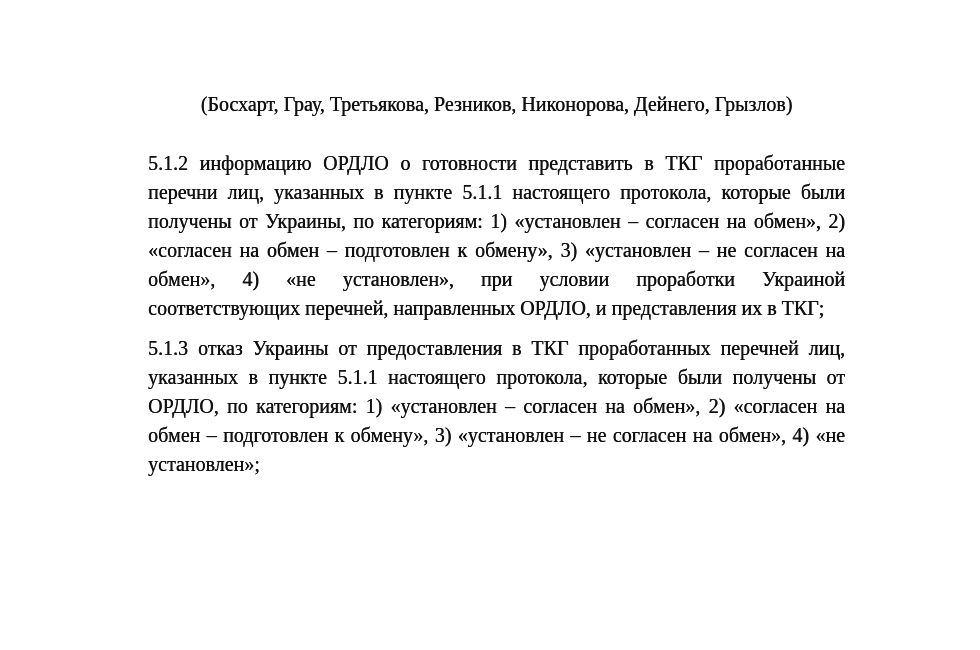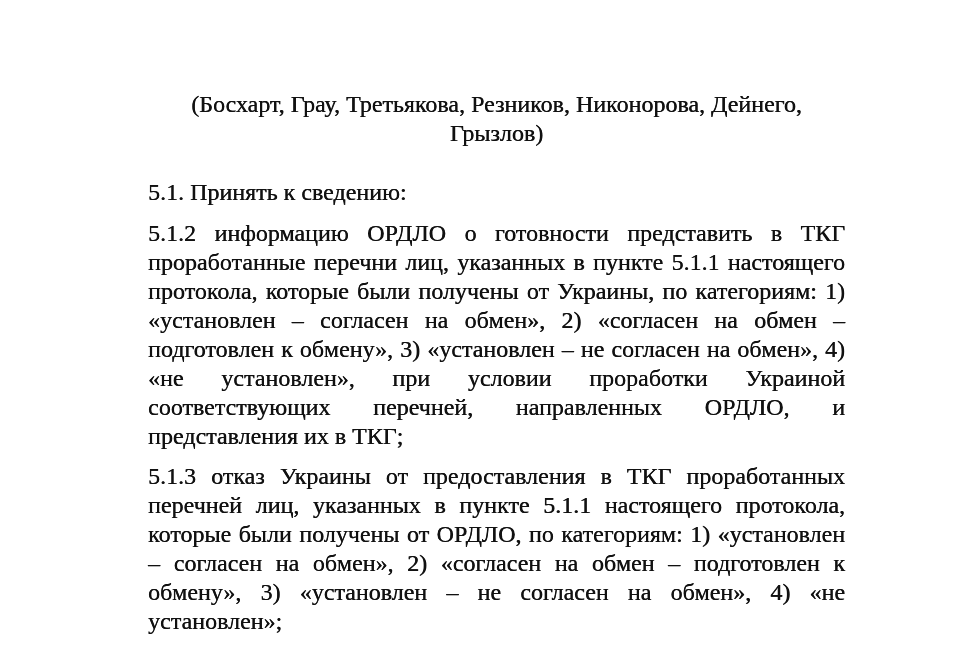--- a/index.html
+++ b/index.html
@@ -9,21 +9,21 @@
   }
   .page {
     position: relative;
     width: 980px;
     height: 650px;
     background: #ffffff;
     overflow: hidden;
     box-sizing: border-box;
     padding: 90px 135px 0 148px;
     font-family: "Liberation Serif", "DejaVu Serif", serif;
-    font-size: 24px;
+    font-size: 20px;
     line-height: 29px;
     color: #111111;
     
     text-shadow: 0.35px 0 0 currentColor;
   }
   .signatories {
     text-align: center;
     margin: 0 0 30px 0;
   }
   .para {
@@ -33,19 +33,18 @@
   .para.lead {
     margin-bottom: 12px;
   }
 </style>
 </head>
 <body>
 
 <div class="page">
   <p class="signatories">(Босхарт, Грау, Третьякова, Резников, Никонорова, Дейнего, Грызлов)</p>
 
-  <p class="para lead">5.1. Принять к сведению:</p>
 
 
   <p class="para">5.1.2 информацию ОРДЛО о готовности представить в ТКГ проработанные перечни лиц, указанных в пункте 5.1.1 настоящего протокола, которые были получены от Украины, по категориям: 1) «установлен – согласен на обмен», 2) «согласен на обмен – подготовлен к обмену», 3) «установлен – не согласен на обмен», 4) «не установлен», при условии проработки Украиной соответствующих перечней, направленных ОРДЛО, и представления их в ТКГ;</p>
 
   <p class="para">5.1.3 отказ Украины от предоставления в ТКГ проработанных перечней лиц, указанных в пункте 5.1.1 настоящего протокола, которые были получены от ОРДЛО, по категориям: 1) «установлен – согласен на обмен», 2) «согласен на обмен – подготовлен к обмену», 3) «установлен – не согласен на обмен», 4) «не установлен»;</p>
 </div>
 
 </body></html>

